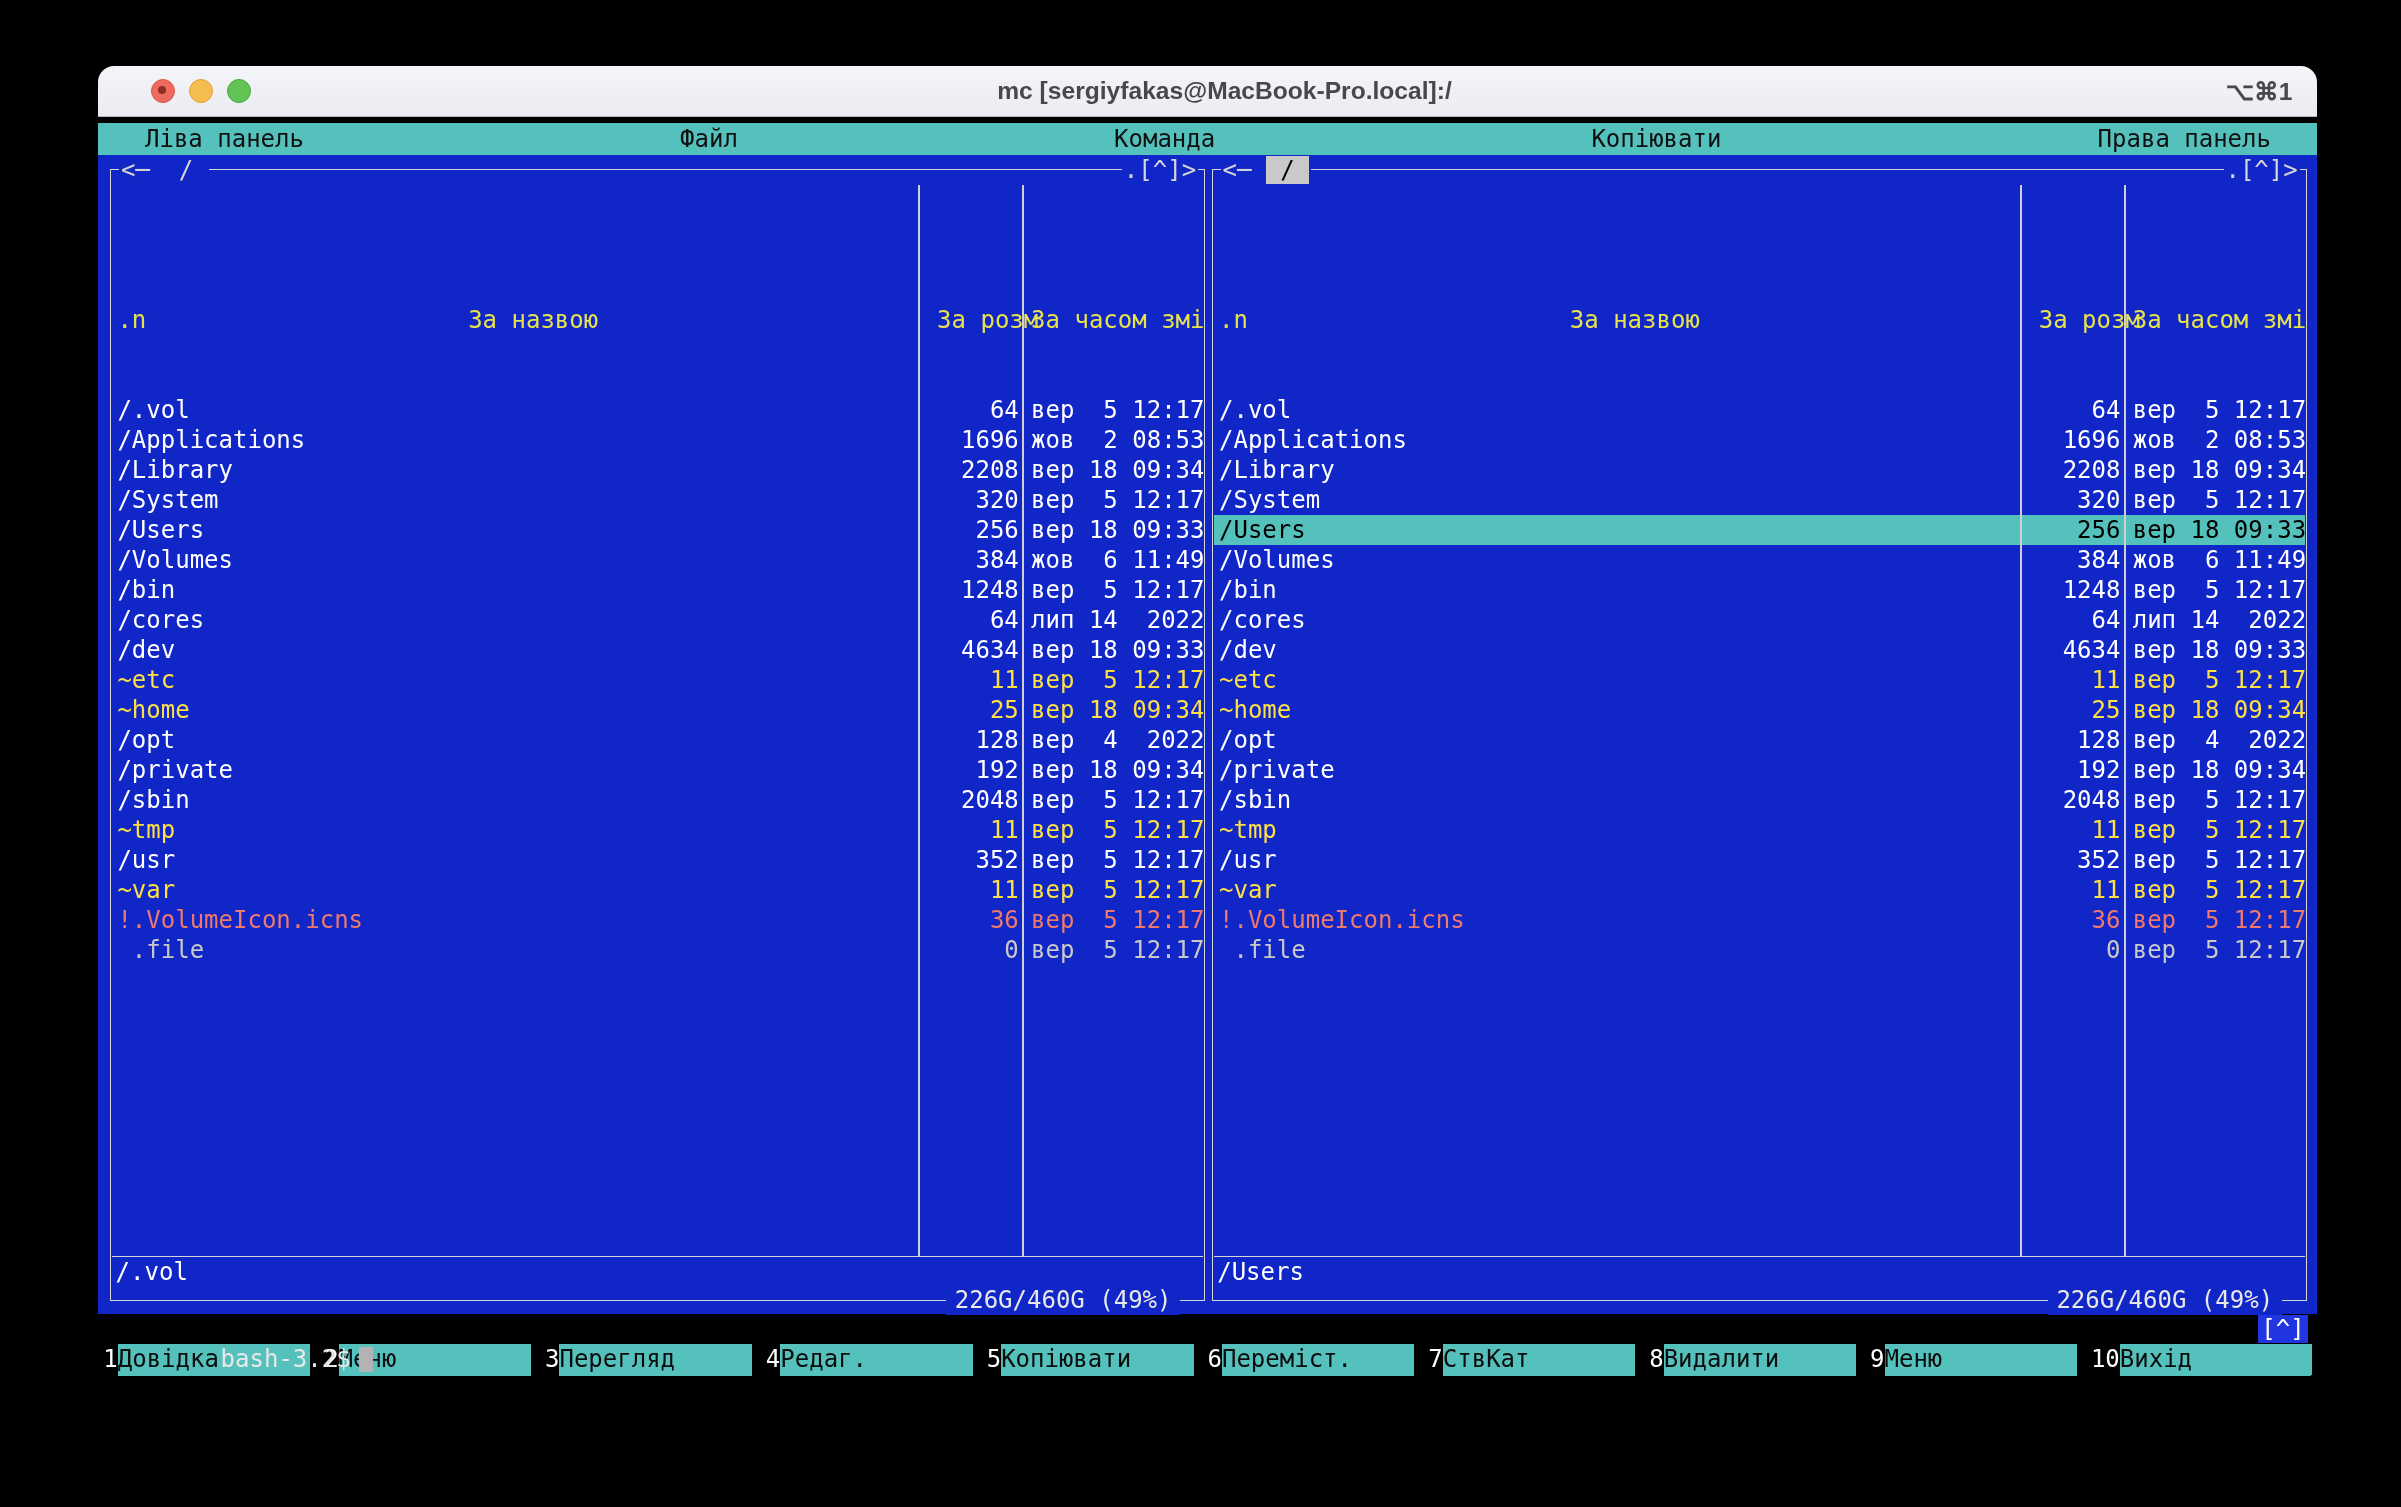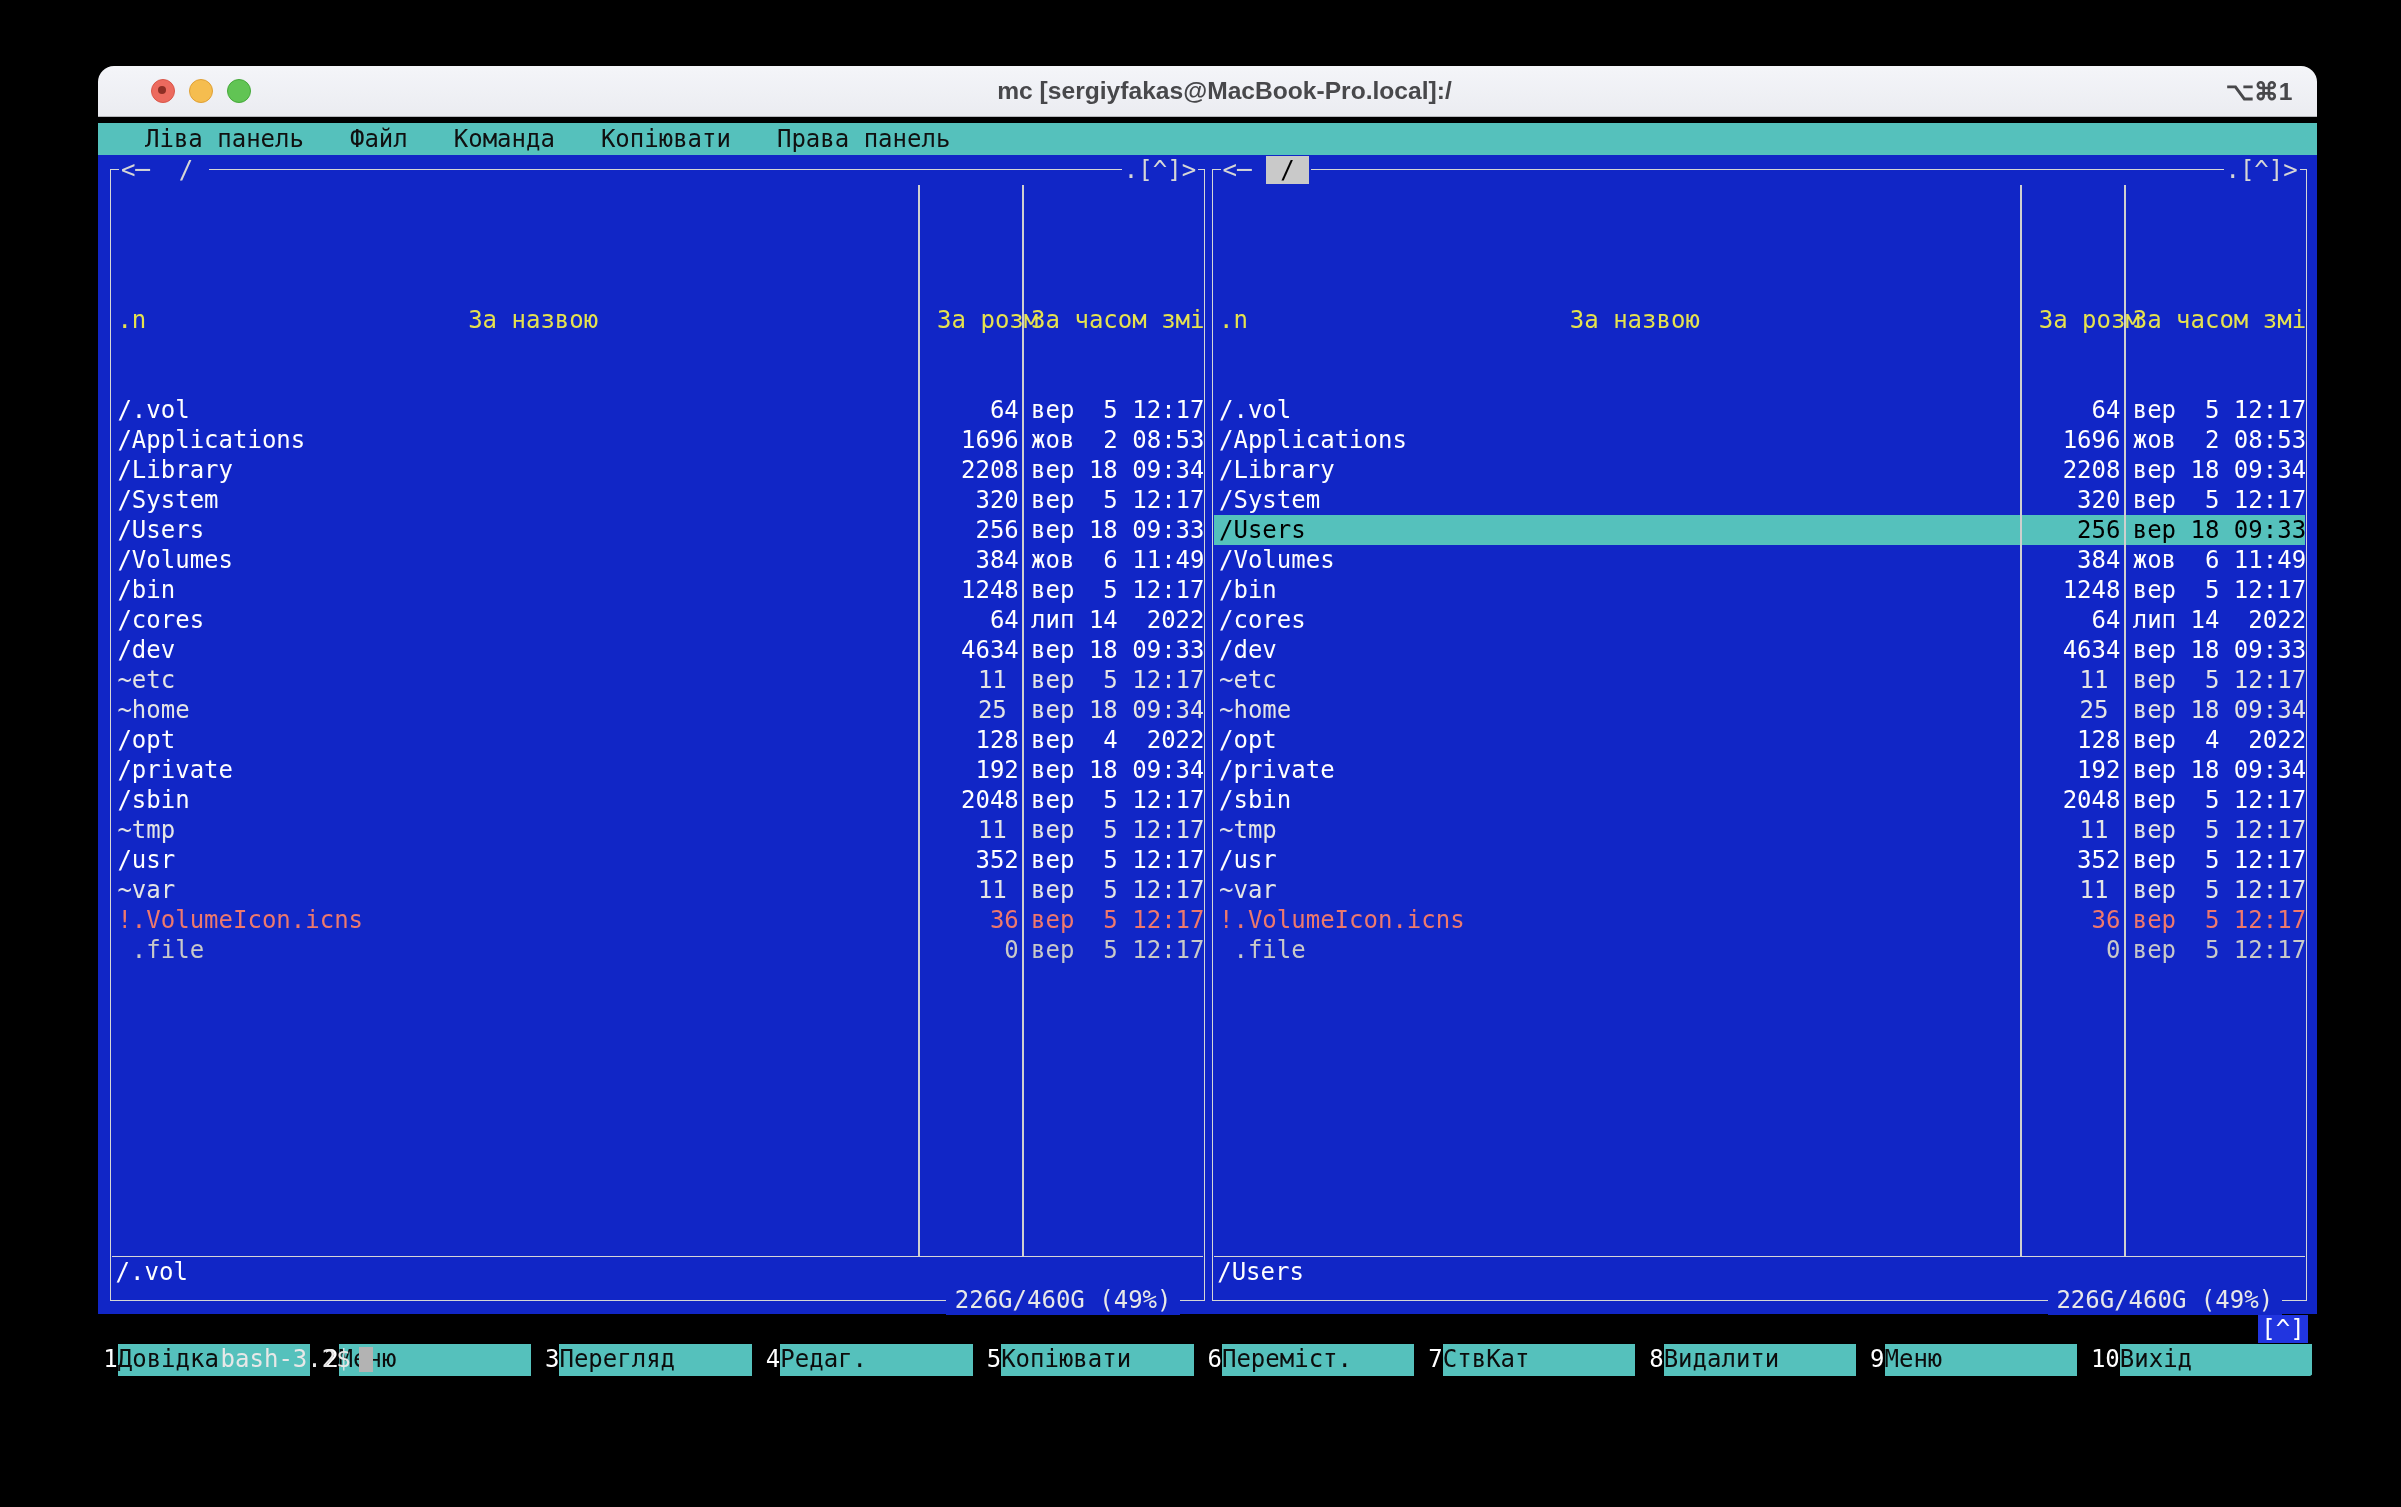--- a/index.html
+++ b/index.html
@@ -20,42 +20,42 @@
   .light.green{background:#61c454;border:0.9px solid #46a93b;}
   .title{color:#48484b;font-family:"Liberation Sans",sans-serif;font-weight:bold;
          font-size:24.6px;text-align:center;}
   .shortcut{color:#48484b;font-family:"Liberation Sans",sans-serif;font-weight:bold;
             font-size:24.6px;text-align:right;padding-right:24.6px;}
   
   .term{position:absolute;top:52px;bottom:0;left:0;right:0;background:#000;
         padding-top:5.3px;display:flex;flex-direction:column;
         font-size:24px;line-height:30px;white-space:pre;}
   .menubar{height:32px;line-height:32px;background:#55c1bc;color:#101010;
-           display:flex;padding-left:47px;flex:none;}
+           display:flex;padding-left:47px;flex:none;justify-content:space-between;}
   .menubar .mitem{margin-right:46px;}
   .panels{flex:1;background:#1126c6;display:flex;gap:7px;padding:0 10.5px 0 12.3px;min-height:0;}
   .panel{flex:1;position:relative;display:flex;flex-direction:column;min-width:0;}
   .p-border{position:absolute;left:0;right:0;top:14px;bottom:13px;
             border:1.8px solid #d6d6d6;z-index:0;pointer-events:none;}
   .p-pathrow{height:30px;position:relative;z-index:3;flex:none;}
   .p-pathleft{position:absolute;left:8.8px;top:0;background:#1126c6;color:#d6d6d6;padding:0 1.8px;}
   .path-hl{background:#c9c9c9;color:#000;}
   .p-pathright{position:absolute;right:7px;top:0;background:#1126c6;color:#d6d6d6;padding:0 1.8px;}
   .p-list{flex:1;position:relative;z-index:1;margin:0 1.8px;min-height:0;overflow:hidden;}
   .vline{position:absolute;top:0;bottom:0;width:1.8px;background:#cfcfcf;z-index:2;pointer-events:none;}
   .vline.v1{right:179px;} .vline.v2{right:283px;}
   .prow{display:grid;grid-template-columns:1fr 104px 179px;height:30px;}
   .prow .c-name{padding-left:5.3px;overflow:hidden;}
   .prow .c-size{text-align:right;padding-right:5.3px;}
   .prow .c-date{padding-left:7px;}
   .hdr{color:#e6e24e;}
   .hdr .c-name{display:flex;padding-left:5.3px;}
   .hdr .hdr-title{flex:1;text-align:center;}
   .hdr .c-size{text-align:left;padding-left:17px;padding-right:0;}
-  .t-dir{color:#ffffff;} .t-link{color:#e5e5e5;gap:12px;}
+  .t-dir{color:#ffffff;} .t-link{color:#fde047;}
   .t-stale{color:#ee796d;} .t-file{color:#c9c9c9;}
   .prow.selected{background:#55c1bc;} .prow.selected *{color:#000;}
   .p-mini{height:30px;flex:none;border-top:1.8px solid #d6d6d6;margin:0 1.8px;
           color:#fff;padding-left:3.5px;z-index:1;position:relative;}
   .p-bottomrow{height:27px;position:relative;z-index:3;flex:none;}
   .p-sizeinfo{position:absolute;right:24.6px;top:-1.8px;background:#1126c6;color:#e8e8e8;padding:0 8.8px;}
   
   .hintrow{height:30px;flex:none;background:#000;color:#d6d6d6;padding-left:7px;}
   .bashrow{height:30px;flex:none;background:#000;color:#e8e8e8;padding-left:7px;position:relative;}
   .cursor{display:inline-block;width:14px;height:24.6px;background:#b3b3b3;

